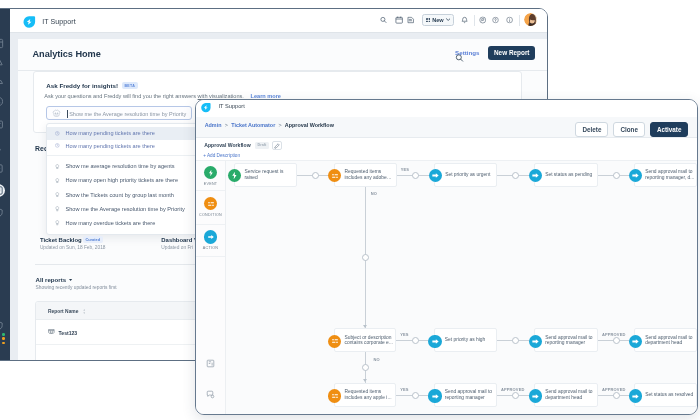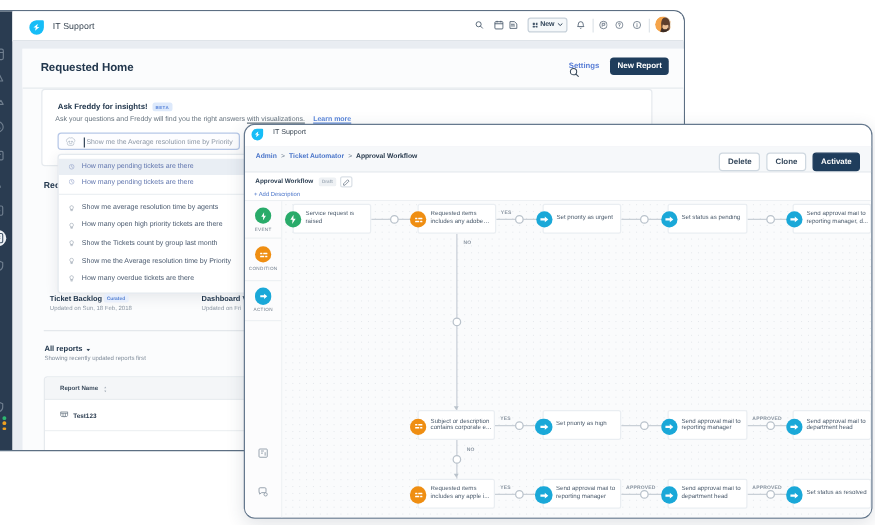--- a/index.html
+++ b/index.html
@@ -331,21 +331,21 @@
                 <path d="M22.4 16.2c2.4 2.8 3 8 3 11.8h-3.2c.4-4.6.8-9 .2-11.8Z" fill="#7a4f34"></path>
               </g>
             </svg>
           </div>
         </div>
       </div>
 
       <div id="panel">
 
       <div id="backHdr">
-        <div id="backTitle">Requested Home</div>
+        <div id="backTitle">Analytics Home</div>
         <div id="backHdrRight">
           <div class="ti" style="width:9px;height:9px">
             <svg width="9" height="9" viewBox="0 0 20 20" fill="none" stroke="#3a4b5c" stroke-width="1.9">
               <circle cx="8.5" cy="8.5" r="5.6"></circle>
                   <path d="M12.7 12.7 17 17" stroke-linecap="round"></path>
             </svg>
           </div>
           <div id="settingsLink">Settings</div>
           <div id="newReportBtn">New Report</div>
         </div>

